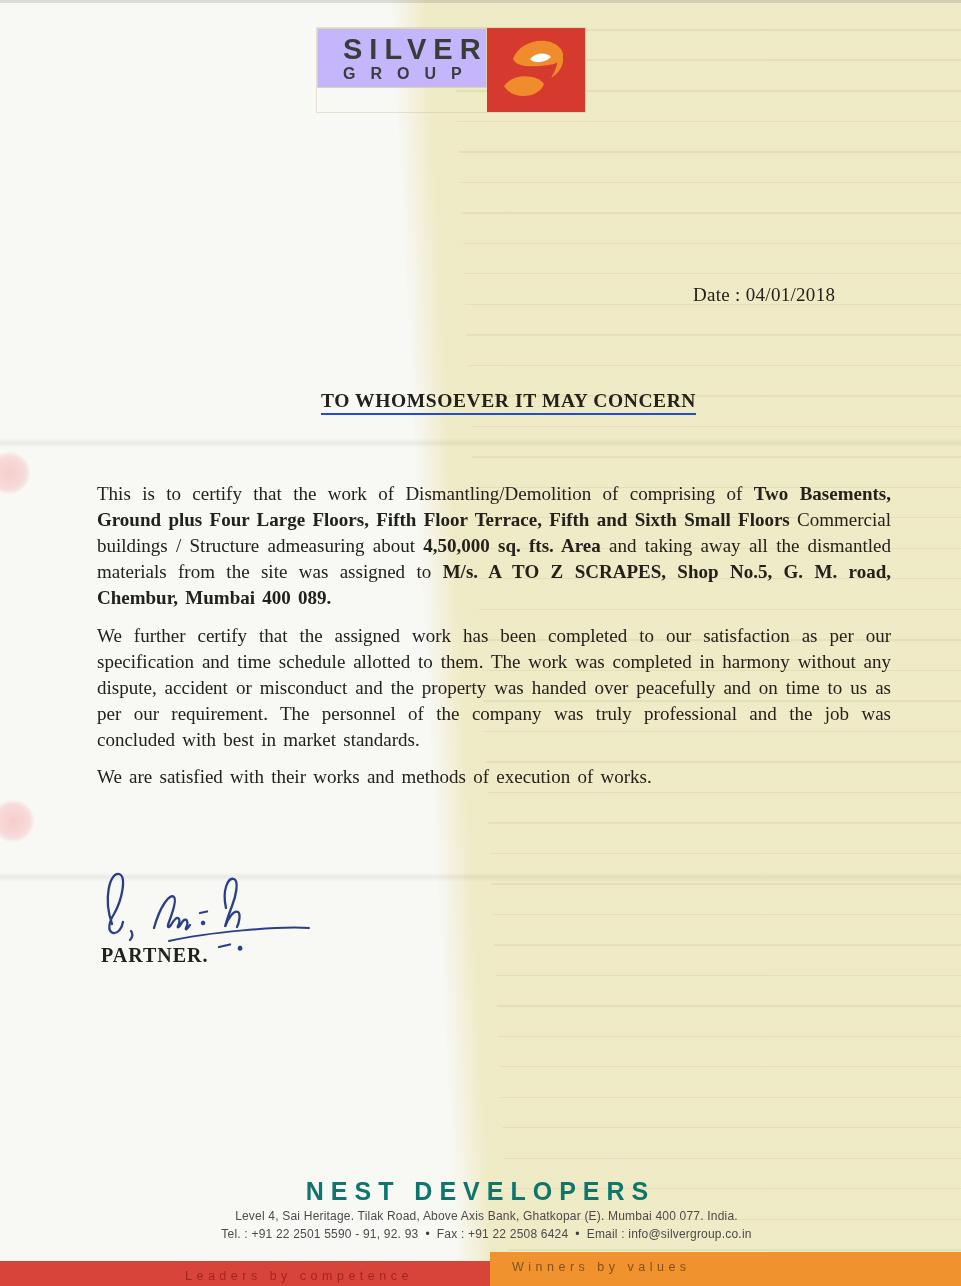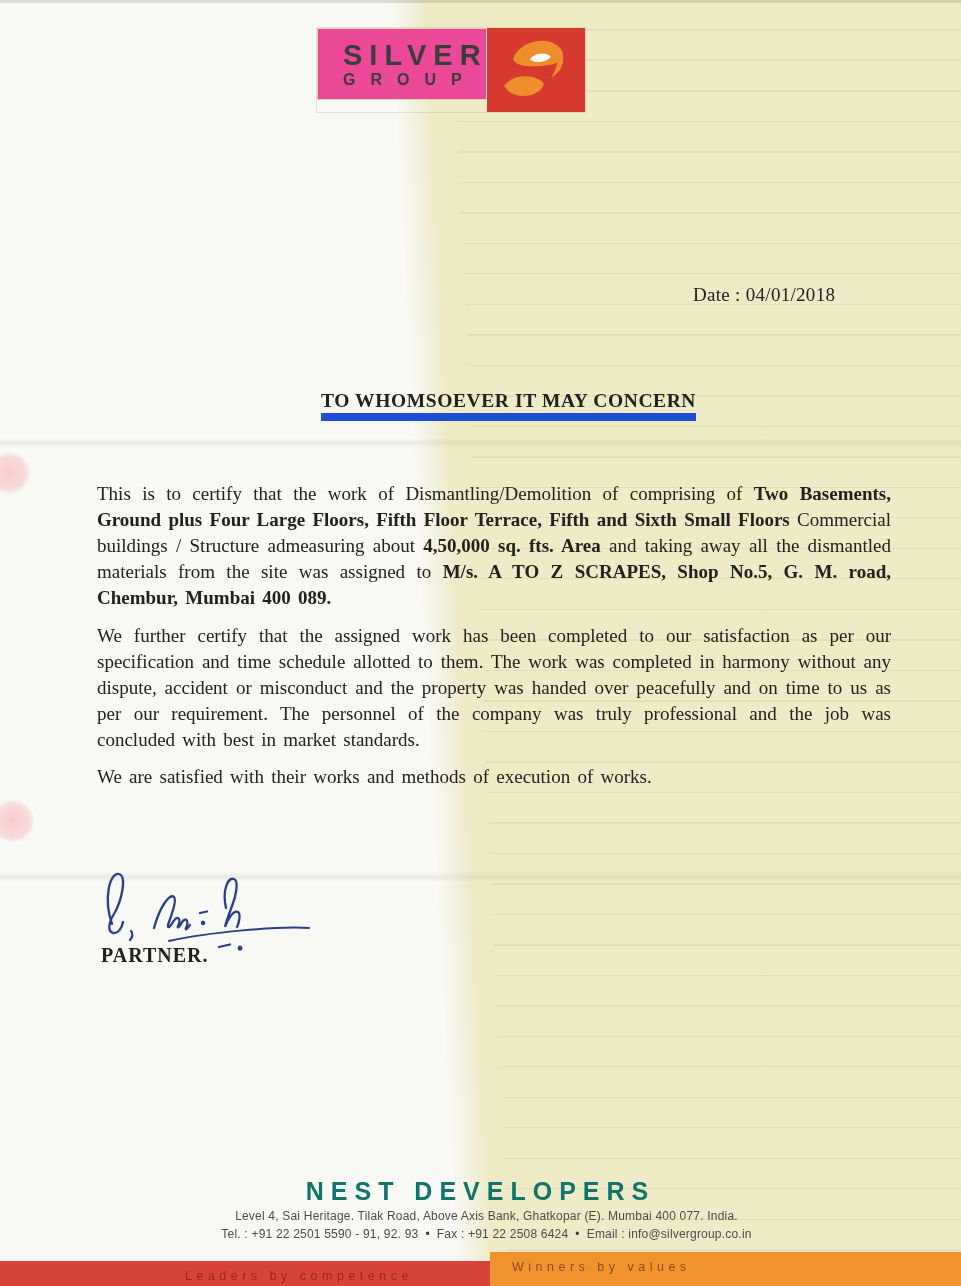--- a/index.html
+++ b/index.html
@@ -25,35 +25,35 @@
   .crease.c2{top:872px;}
   .punch-hole{position:absolute;width:42px;height:42px;border-radius:50%;pointer-events:none;
     background:radial-gradient(circle, rgba(246,196,196,0.85) 0%, rgba(246,196,196,0.55) 55%, rgba(246,196,196,0) 75%);}
   .ph1{left:-12px;top:452px;}
   .ph2{left:-8px;top:800px;}
   .top-edge{position:absolute;top:0;left:0;right:0;height:3px;background:rgba(90,90,90,0.18);}
 
   
   .logo{position:absolute;left:317px;top:28px;display:flex;height:84px;
     box-shadow:0 0 0 1px rgba(190,182,140,0.35);}
-  .logo-textbox{width:170px;height:72px;background:#ec4899;border:1px solid #ddd6b2;
+  .logo-textbox{width:170px;height:60px;background:#c4b5fd;border:1px solid #ddd6b2;
     box-sizing:border-box;display:flex;flex-direction:column;justify-content:center;
     padding-left:25px;font-family:"Liberation Sans", sans-serif;color:#3a3e3a;}
   .logo-line1{font-size:29px;font-weight:bold;letter-spacing:7px;line-height:30px;}
   .logo-line2{font-size:16px;font-weight:bold;letter-spacing:15px;line-height:18px;margin-top:1px;}
   .logo-mark{width:98px;height:84px;display:block;}
 
   
   .date-row{position:absolute;left:693px;top:284px;font-size:19px;letter-spacing:.3px;}
   .date-label{margin-right:5px;}
 
   
   .title-row{position:absolute;left:56px;right:0;top:390px;text-align:center;}
   .letter-title{display:inline-block;font-size:19.5px;font-weight:bold;letter-spacing:.6px;
-    border-bottom:8px solid #1d4ed8;padding-bottom:1px;}
+    border-bottom:2px solid #1d4ed8;padding-bottom:1px;}
 
   
   .body-copy{position:absolute;left:97px;width:794px;top:0;}
   .para{position:absolute;left:0;width:794px;margin:0;font-size:19px;line-height:26px;
     text-align:justify;word-spacing:2.5px;}
   .para.p1{top:481px;}
   .para.p2{top:623px;}
   .para.p3{top:764px;text-align:left;}
   .para b{font-weight:bold;}
 

